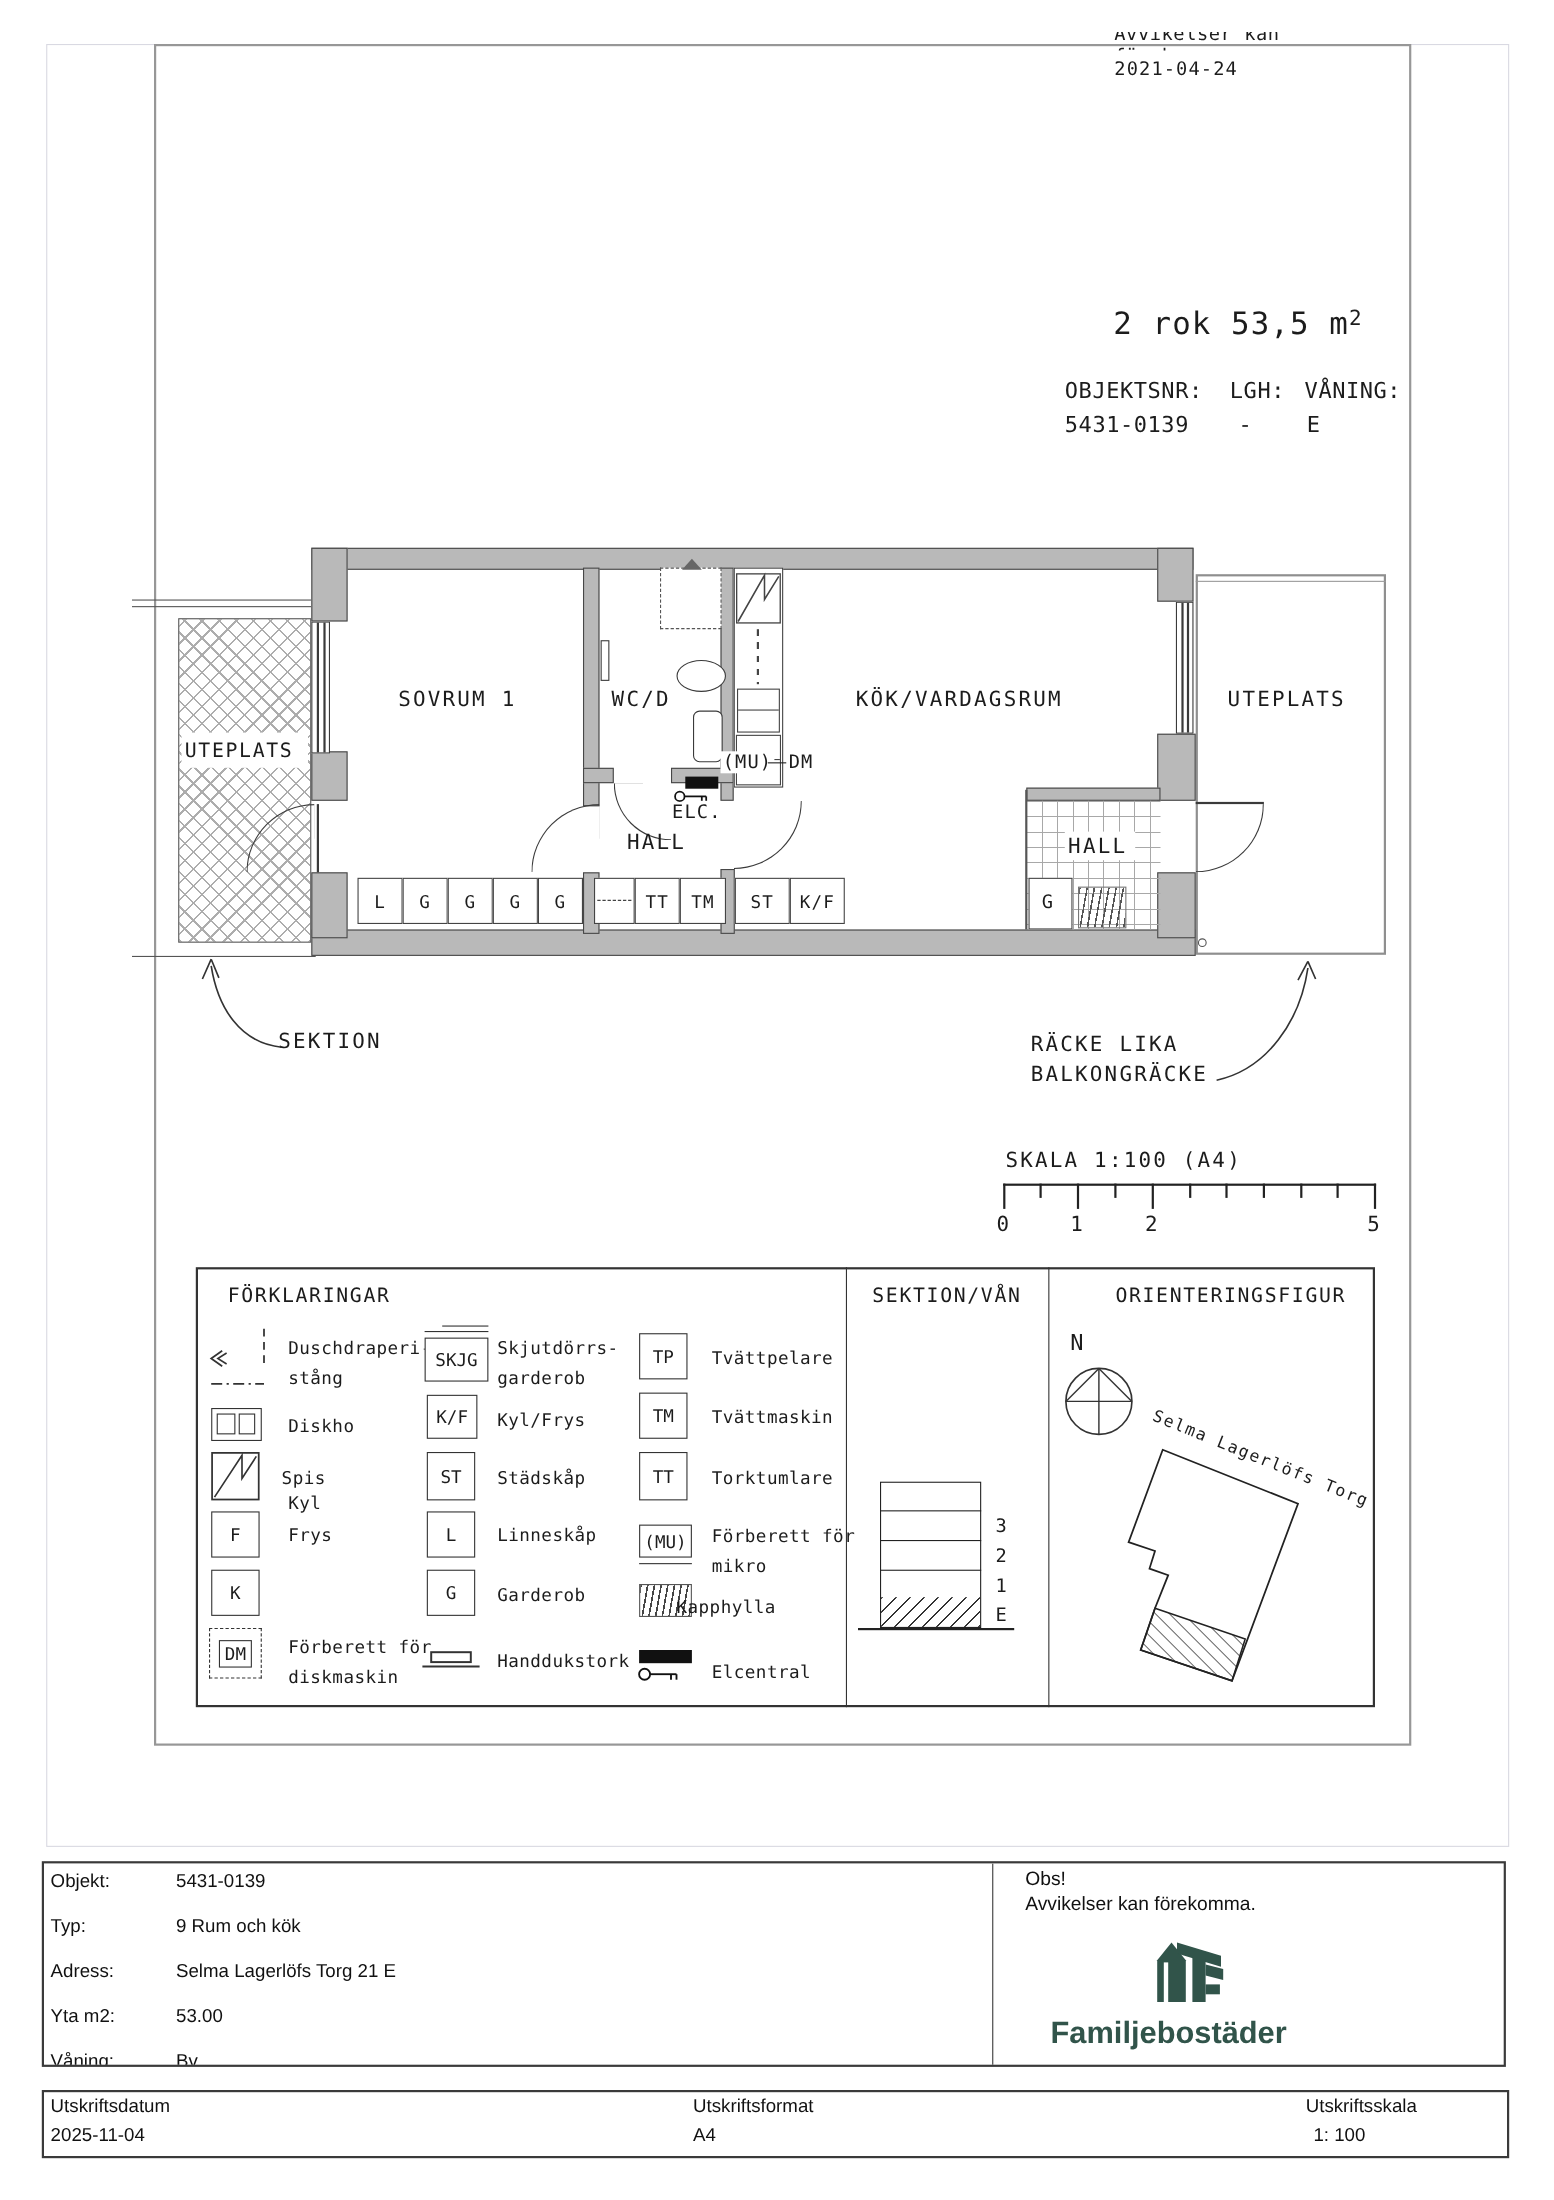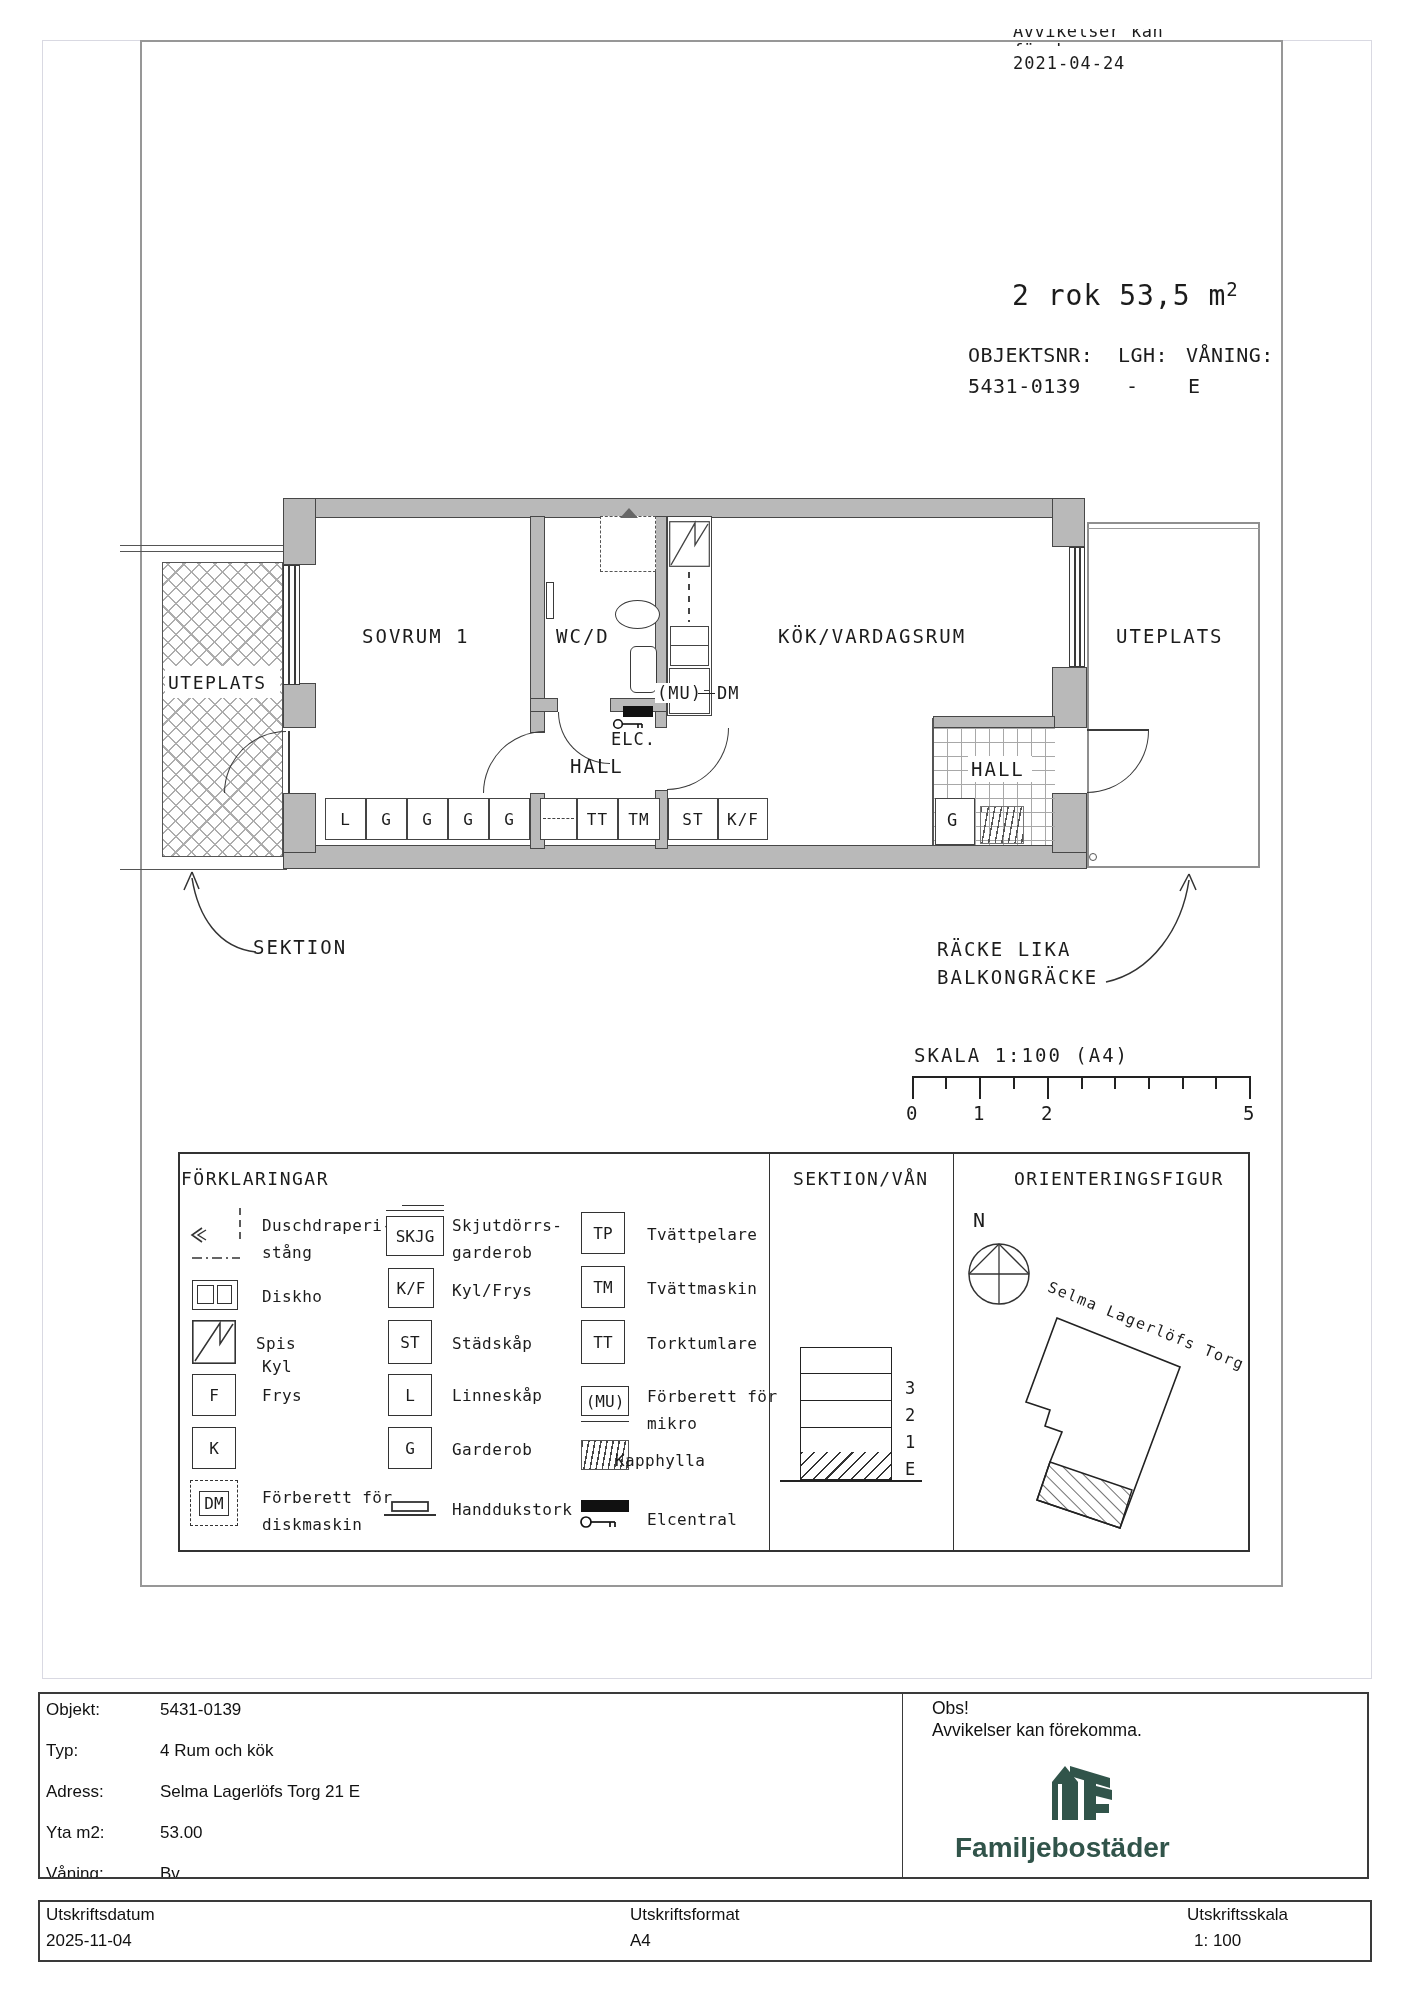--- a/index.html
+++ b/index.html
@@ -176,21 +176,21 @@
 <div class="tick" style="left:1215px;top:1076px;height:13px"></div>
 <div class="tick" style="left:1249px;top:1076px;height:23px"></div>
 <div class="ticklbl" style="left:906px;top:1102px">0</div>
 <div class="ticklbl" style="left:973px;top:1102px">1</div>
 <div class="ticklbl" style="left:1041px;top:1102px">2</div>
 <div class="ticklbl" style="left:1243px;top:1102px">5</div>
 
 <div class="abs" style="left:178px;top:1152px;width:1072px;height:400px;border:2px solid #333"></div>
 <div class="abs" style="left:769px;top:1152px;width:0;height:400px;border-left:1.5px solid #333"></div>
 <div class="abs" style="left:953px;top:1152px;width:0;height:400px;border-left:1.5px solid #333"></div>
-<div class="lg-title" style="left:181px;top:1168px">FÖRKLARINGAR</div>
+<div class="lg-title" style="left:207px;top:1168px">FÖRKLARINGAR</div>
 <div class="lg-title" style="left:793px;top:1168px">SEKTION/VÅN</div>
 <div class="lg-title" style="left:1014px;top:1168px">ORIENTERINGSFIGUR</div>
 
 <svg style="left:186px;top:1206px" width="62" height="60" viewBox="0 0 62 60">
   <line x1="54" y1="2" x2="54" y2="38" stroke="#333" stroke-width="1.6" stroke-dasharray="7 5"></line>
   <line x1="6" y1="52" x2="54" y2="52" stroke="#333" stroke-width="1.6" stroke-dasharray="10 4 2 4"></line>
   <path d="M16,22 L6,29 L16,36" fill="none" stroke="#333" stroke-width="1.6"></path>
   <path d="M20,24 L12,29 L20,34" fill="none" stroke="#333" stroke-width="1.4"></path>
 </svg>
 <div class="lg-lbl" style="left:262px;top:1212px">Duschdraperi-
@@ -307,21 +307,21 @@
   <path d="M192,872 L184,890 M192,872 L199,889" fill="none" stroke="#333" stroke-width="1.5"></path>
   <path d="M1106,982 C1152,972 1182,928 1189,880" fill="none" stroke="#333" stroke-width="1.5"></path>
   <path d="M1189,874 L1180,891 M1189,874 L1196,890" fill="none" stroke="#333" stroke-width="1.5"></path>
 </svg>
 
 <div class="abs" style="left:38px;top:1692px;width:1331px;height:187px;border:2px solid #3a3a3a;overflow:hidden;background:#fff">
   <div class="abs" style="left:862px;top:0;width:0;height:187px;border-left:1.5px solid #3a3a3a"></div>
   <div class="f-lbl" style="left:6px;top:6px">Objekt:</div>
   <div class="f-lbl" style="left:120px;top:6px">5431-0139</div>
   <div class="f-lbl" style="left:6px;top:47px">Typ:</div>
-  <div class="f-lbl" style="left:120px;top:47px">4 Rum och kök</div>
+  <div class="f-lbl" style="left:120px;top:47px">9 Rum och kök</div>
   <div class="f-lbl" style="left:6px;top:88px">Adress:</div>
   <div class="f-lbl" style="left:120px;top:88px">Selma Lagerlöfs Torg 21 E</div>
   <div class="f-lbl" style="left:6px;top:129px">Yta m2:</div>
   <div class="f-lbl" style="left:120px;top:129px">53.00</div>
   <div class="f-lbl" style="left:6px;top:170px">Våning:</div>
   <div class="f-lbl" style="left:120px;top:170px">Bv</div>
 
   <div class="f-lbl" style="left:892px;top:4px;font-size:17.5px">Obs!</div>
   <div class="f-lbl" style="left:892px;top:26px;font-size:17.5px">Avvikelser kan förekomma.</div>
   <svg style="left:1008px;top:62px" width="66" height="66" viewBox="0 0 66 66">

